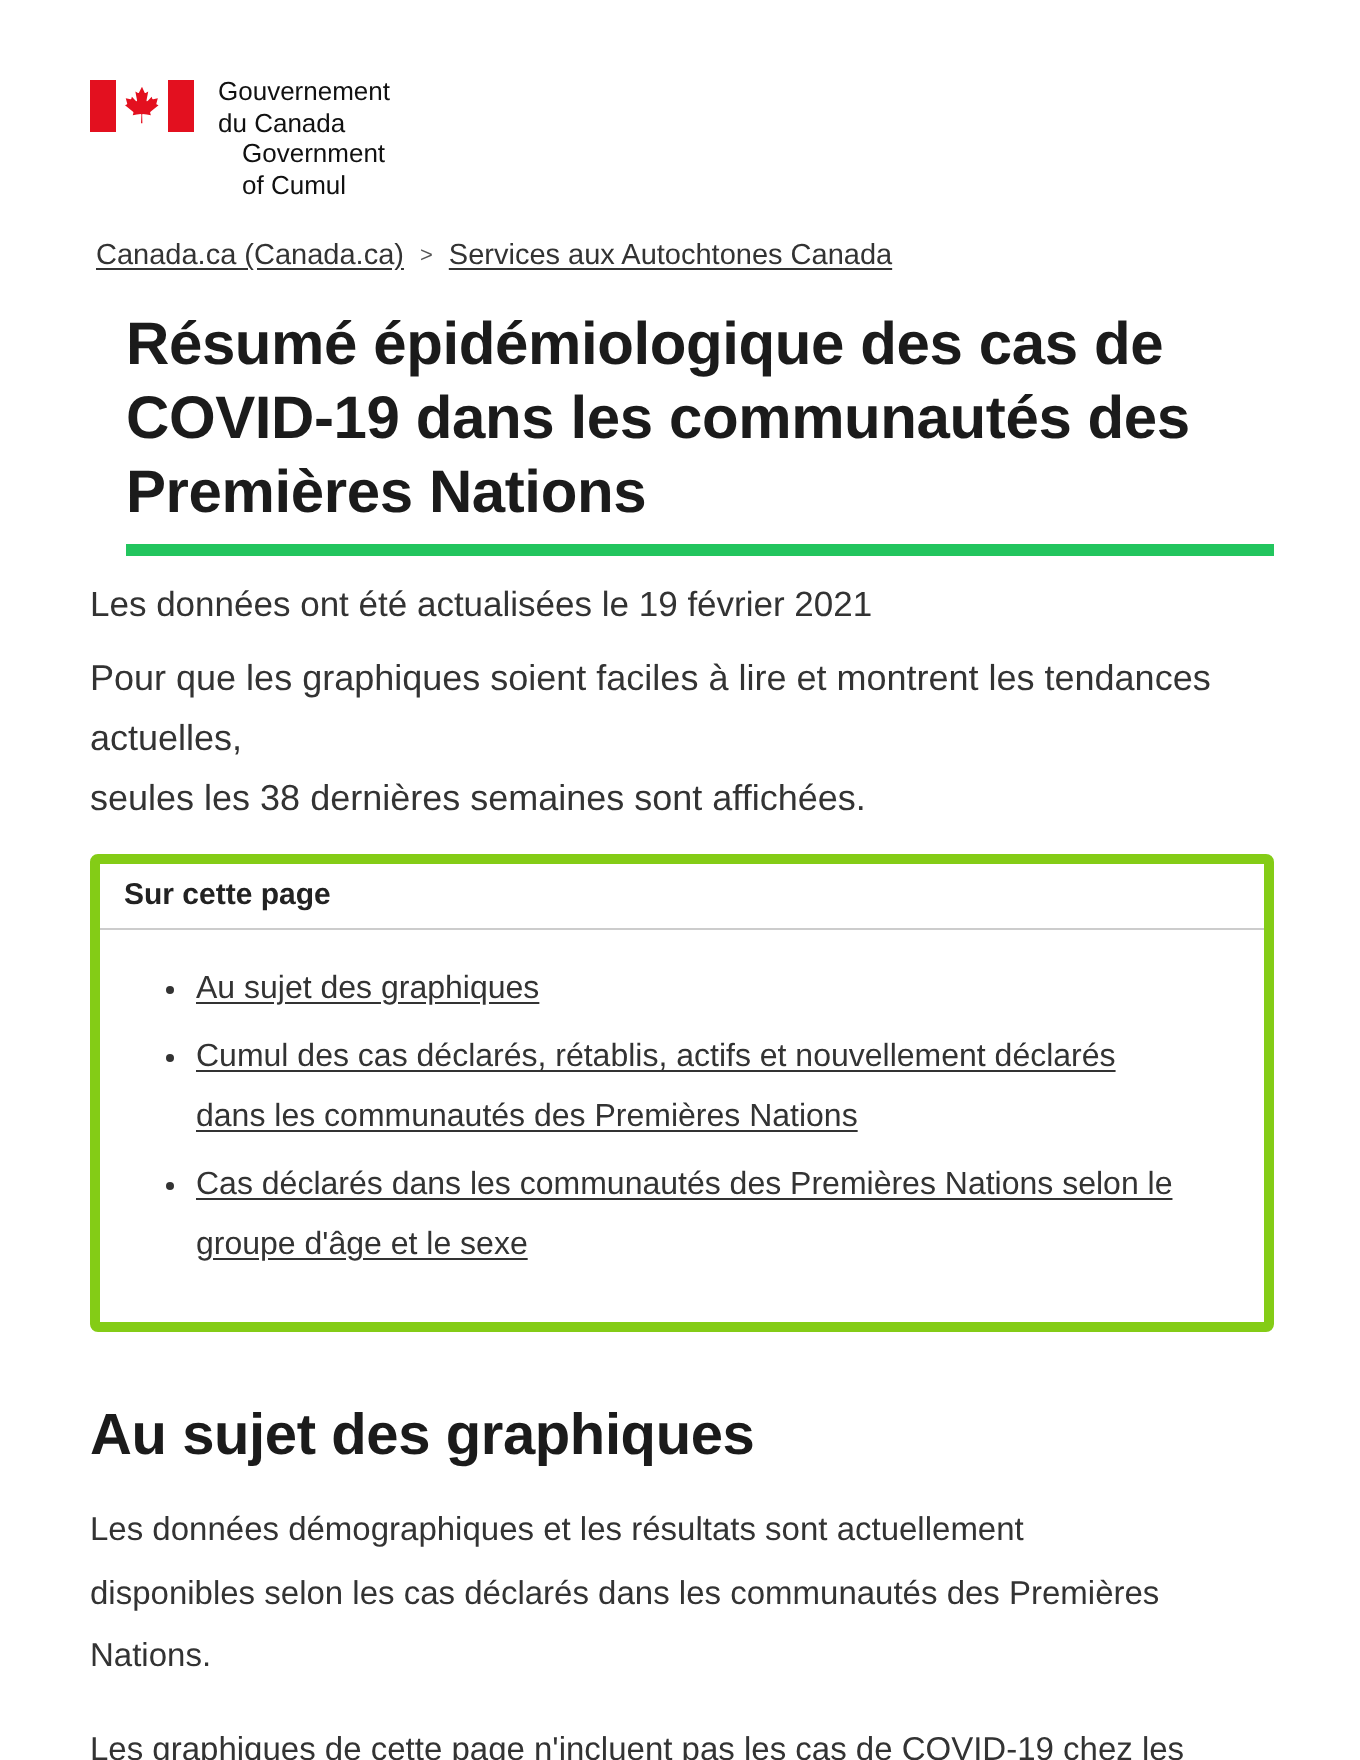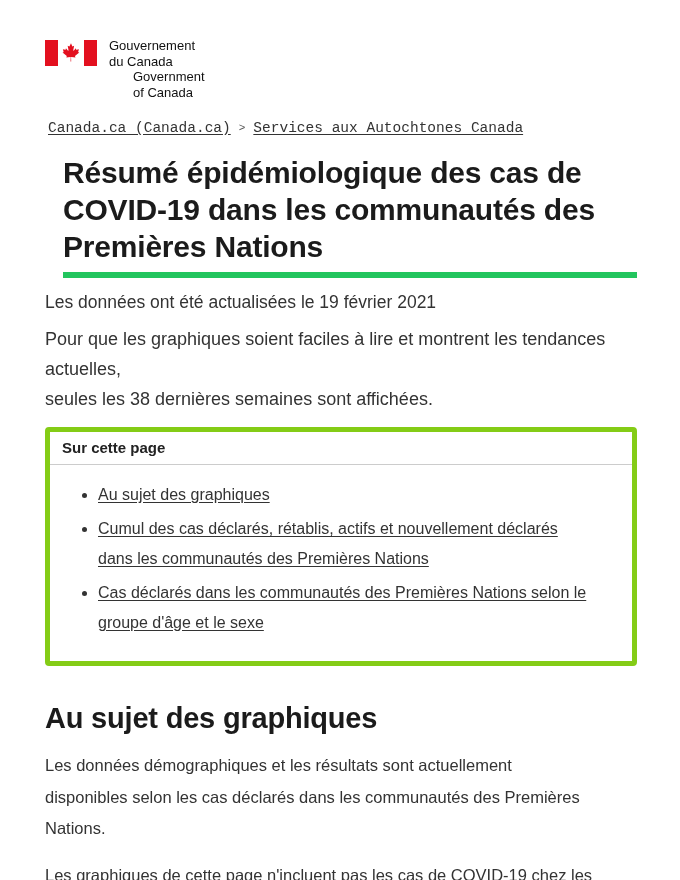--- a/index.html
+++ b/index.html
@@ -11,25 +11,25 @@
     color: #333333;
   }
   .page { padding: 38px 43px 0 45px; }
 
   
   .fip { display: flex; align-items: flex-start; }
   .flag { width: 52px; height: 26px; margin-top: 2px; flex: 0 0 auto; }
   .flag svg { display: block; width: 100%; height: 100%; }
   .wordmark { display: flex; margin-left: 12px; flex-direction: column; }
   .wm-col { font-size: 13px; line-height: 15.5px; color: #111111; }
-  .wm-col.en { margin-left: 24px; }
+  .wm-col.en { margin-left: 12px; }
   .wm-col span { display: block; }
 
   
-  .breadcrumb { margin-top: 20px; font-size: 14.5px; font-family: Liberation Mono, monospace; }
+  .breadcrumb { margin-top: 20px; font-size: 14.5px; }
   .bc-line { margin-bottom: 13px; white-space: nowrap; }
   .bc-line:last-child { margin-bottom: 0; padding-left: 3px; }
   .bc-link { color: #333333; text-decoration: underline; text-underline-offset: 2px; }
   .bc-sep { display: inline-block; color: #555555; font-size: 11px; margin: 0 8px; transform: translateY(-1px); }
 
   
   h1.page-title {
     margin: 18px 0 0 18px;
     font-size: 30px; line-height: 37px; font-weight: 700;
     color: #1b1b1b; letter-spacing: -0.2px;
@@ -76,21 +76,21 @@
           </g>
         </svg>
       </div>
       <div class="wordmark">
         <div class="wm-col fr">
           <span>Gouvernement</span>
           <span>du Canada</span>
         </div>
         <div class="wm-col en">
           <span>Government</span>
-          <span>of Canada</span>
+          <span>of Cumul</span>
         </div>
       </div>
     </div>
   </header>
 
   <nav class="breadcrumb">
     <div class="bc-line">
       <a class="bc-link" href="#">Canada.ca (Canada.ca)</a><span class="bc-sep">&gt;</span><a class="bc-link" href="#">Services aux Autochtones Canada</a>
     </div>
   </nav>

